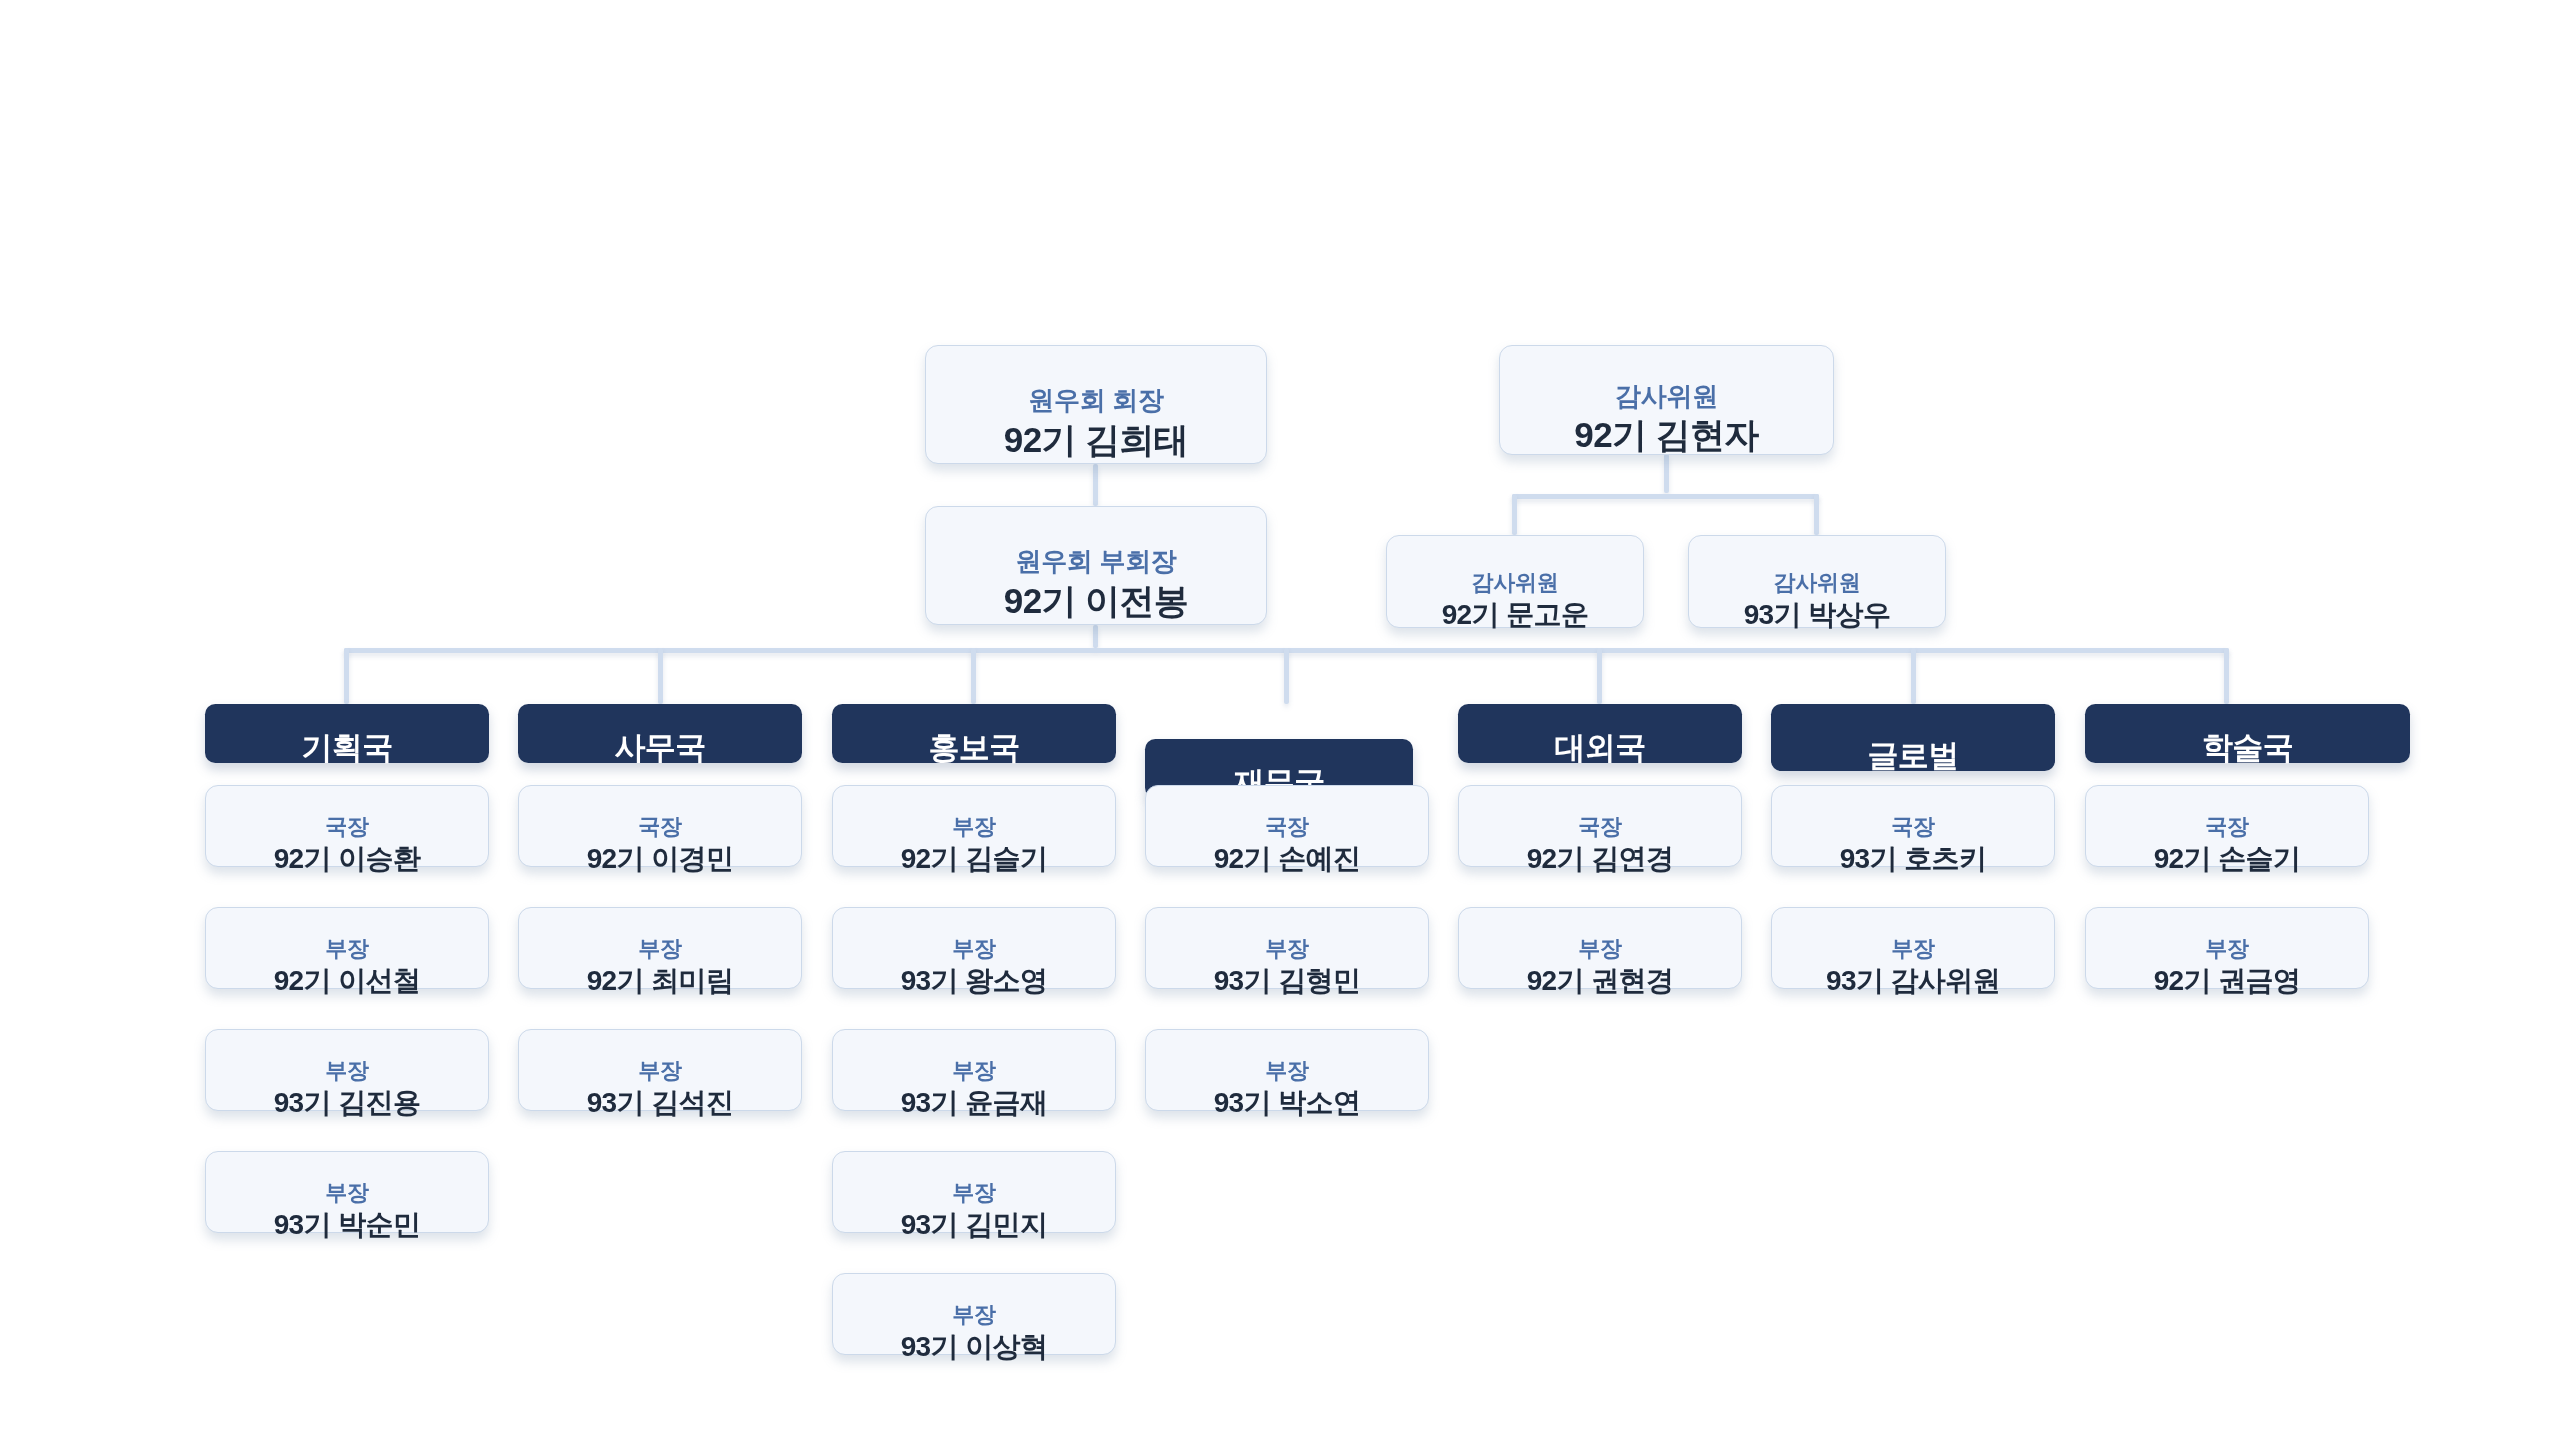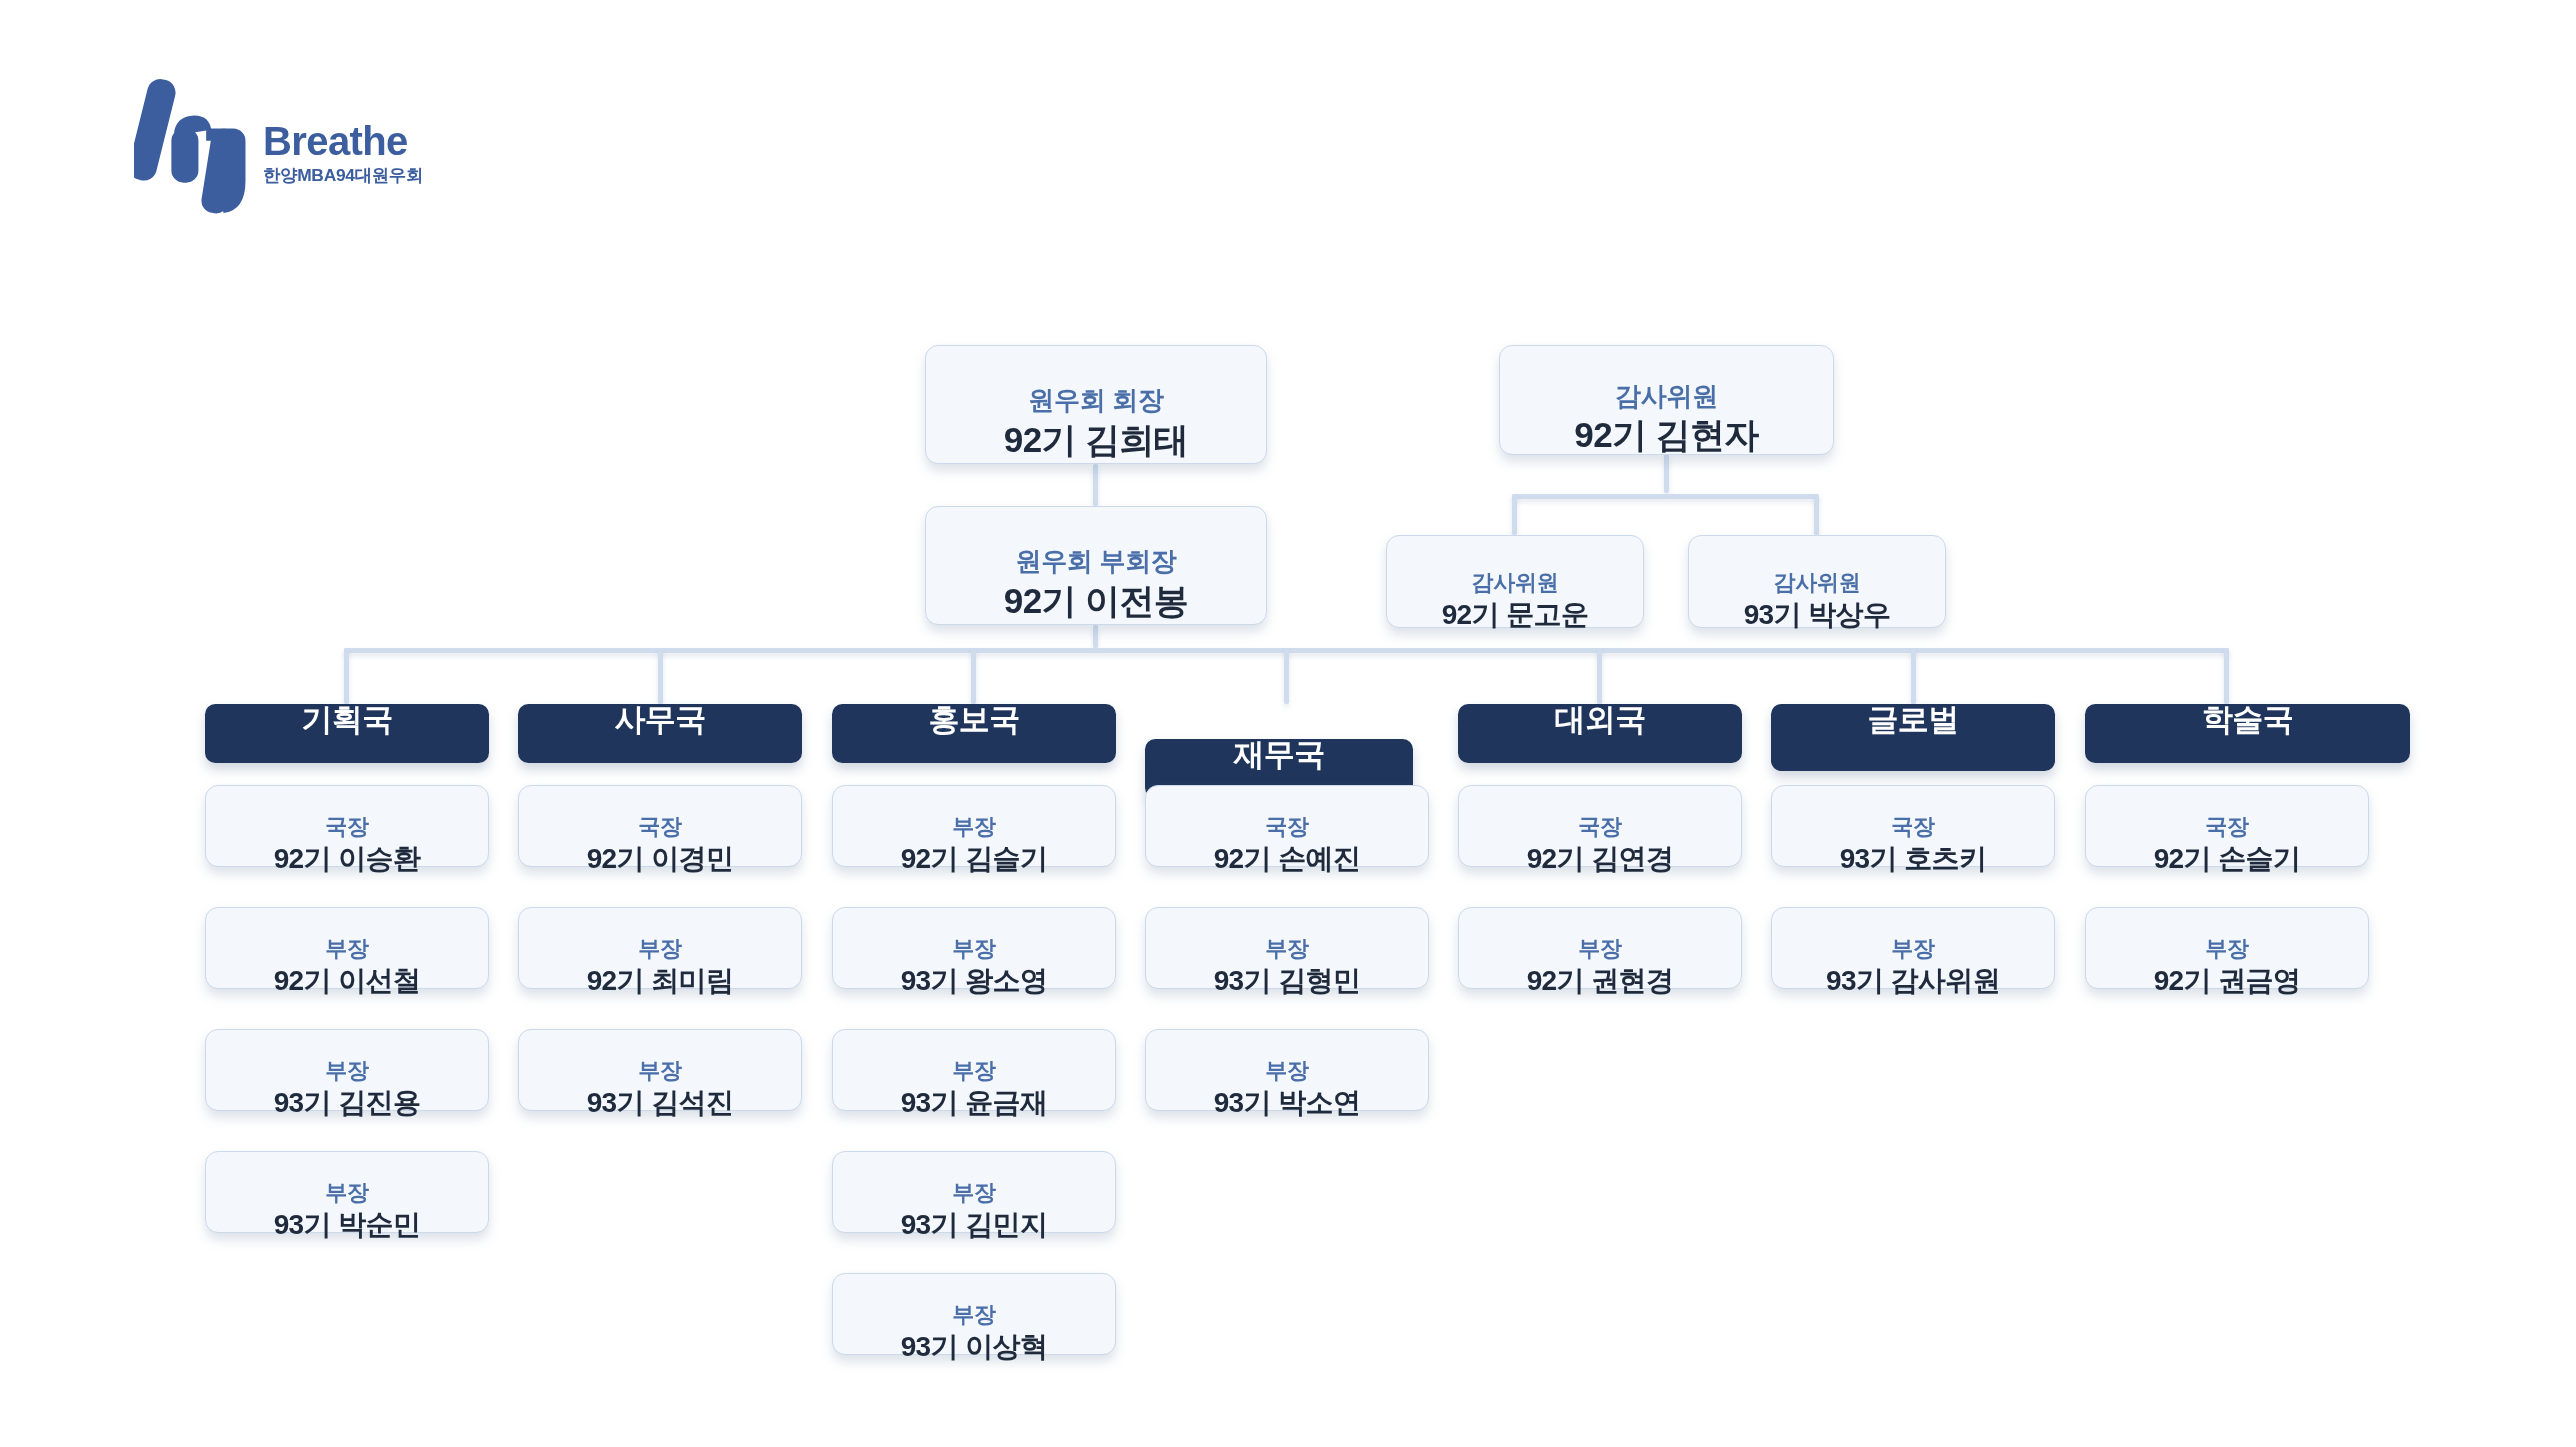--- a/index.html
+++ b/index.html
@@ -122,54 +122,36 @@
   .card.exec .role { font-size: 26px; }
   .card.exec .person { font-size: 35px; }
 
   
   .dept-header {
     position: absolute;
     background: #20355c;
     border-radius: 10.3px;
     box-shadow: 0 6.4px 10.3px rgba(110,130,160,0.30);
     display: flex;
-    align-items: flex-start;
+    align-items: flex-end;
     justify-content: center;
   }
   .dept-header .dept-name {
     font-size: 31px;
     font-weight: 800;
     color: #ffffff;
     letter-spacing: -0.6px;
     line-height: 1;
   }
 </style>
 </head>
 <body>
 
 <div id="canvas">
 
-  <div id="logo">
-    <svg id="logo-mark" viewBox="0 0 180 220" aria-hidden="true">
-      <g fill="#3c5e9e">
-
-        <rect x="6" y="8" width="44" height="160" rx="20" transform="rotate(14 28 88)"></rect>
-
-        <rect x="58" y="86" width="42" height="84" rx="19"></rect>
-        <path d="M62 92 q4 -24 28 -26 q26 -2 30 22 l-40 6 z"></path>
-
-        <path d="M112 86 h42 a19 19 0 0 1 19 19 v62 q0 46 -34 50 l-10 -40 q13 -5 13 -24 v-48 h-30 z"></path>
-        <rect x="112" y="86" width="42" height="132" rx="19" transform="rotate(9 133 152)"></rect>
-      </g>
-    </svg>
-    <div id="logo-text">
-      <div id="logo-word">Breathe</div>
-      <div id="logo-sub">한양MBA94대원우회</div>
-    </div>
-  </div>
 
 
   <div id="wires">
       <div class="wire" style="left: 1093px; top: 464px; width: 5.2px; height: 42px;"></div>
       <div class="wire" style="left: 1664px; top: 454px; width: 5.2px; height: 39px;"></div>
       <div class="wire" style="left: 1512px; top: 494px; width: 307px; height: 5.2px;"></div>
       <div class="wire" style="left: 1512px; top: 494px; width: 5.2px; height: 41px;"></div>
       <div class="wire" style="left: 1814px; top: 494px; width: 5.2px; height: 41px;"></div>
       <div class="wire" style="left: 1093px; top: 625px; width: 5.2px; height: 22.6px;"></div>
       <div class="wire" style="left: 344px; top: 648px; width: 1885px; height: 5.2px;"></div>

